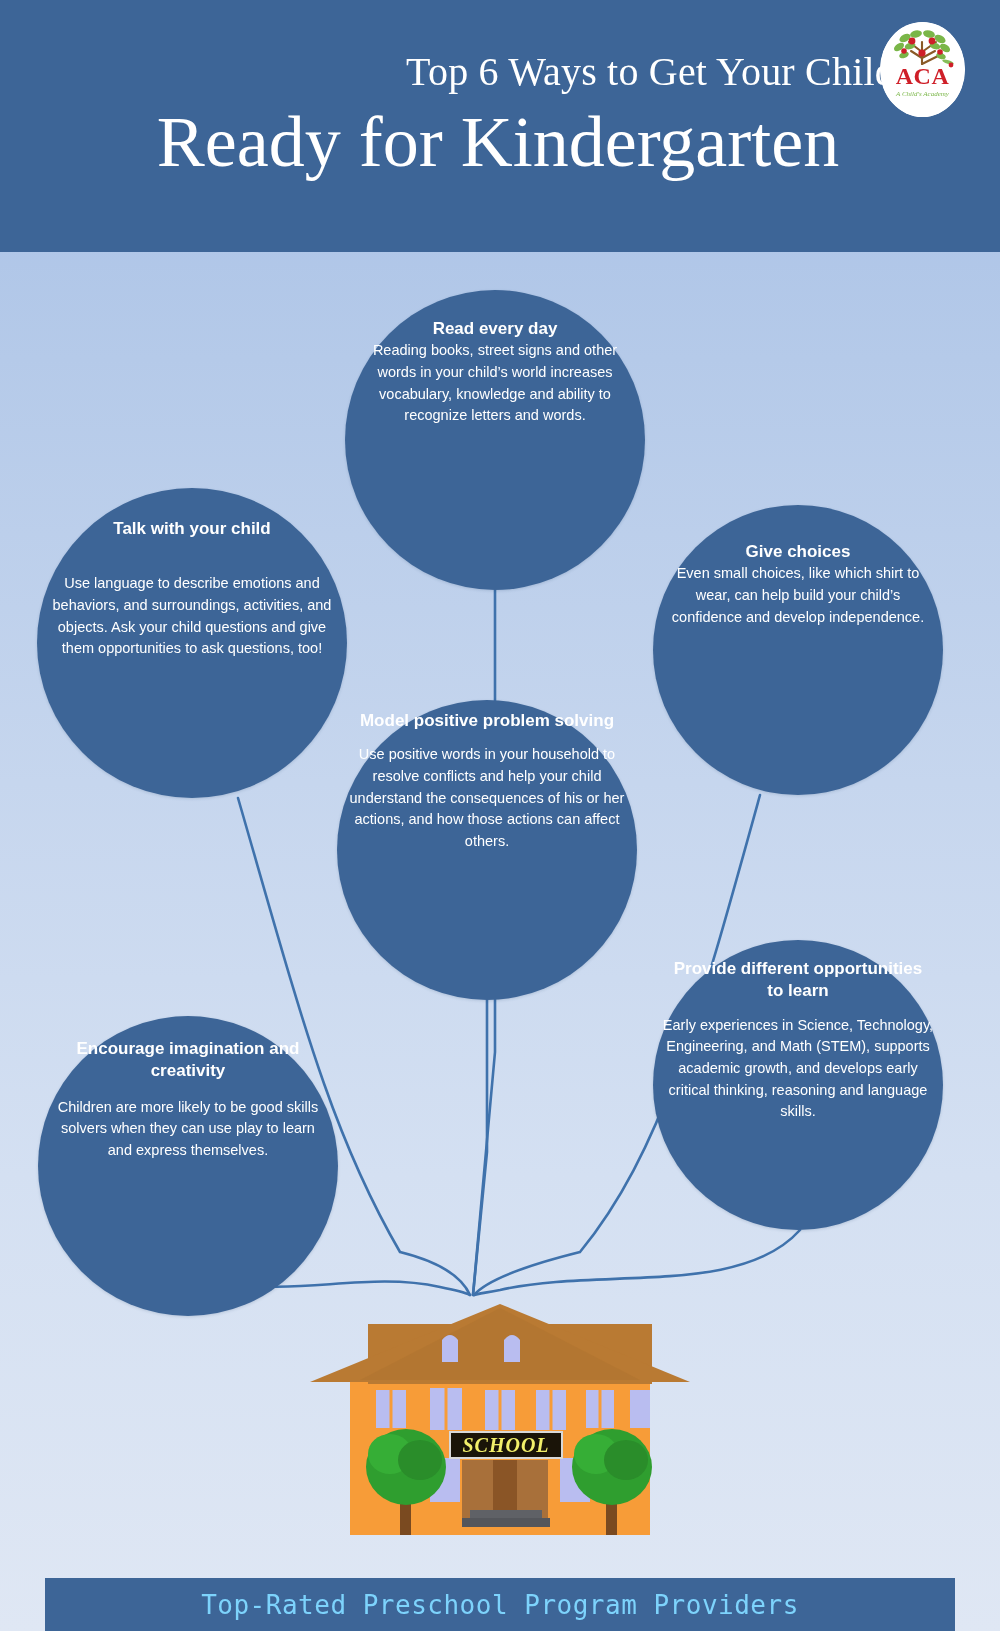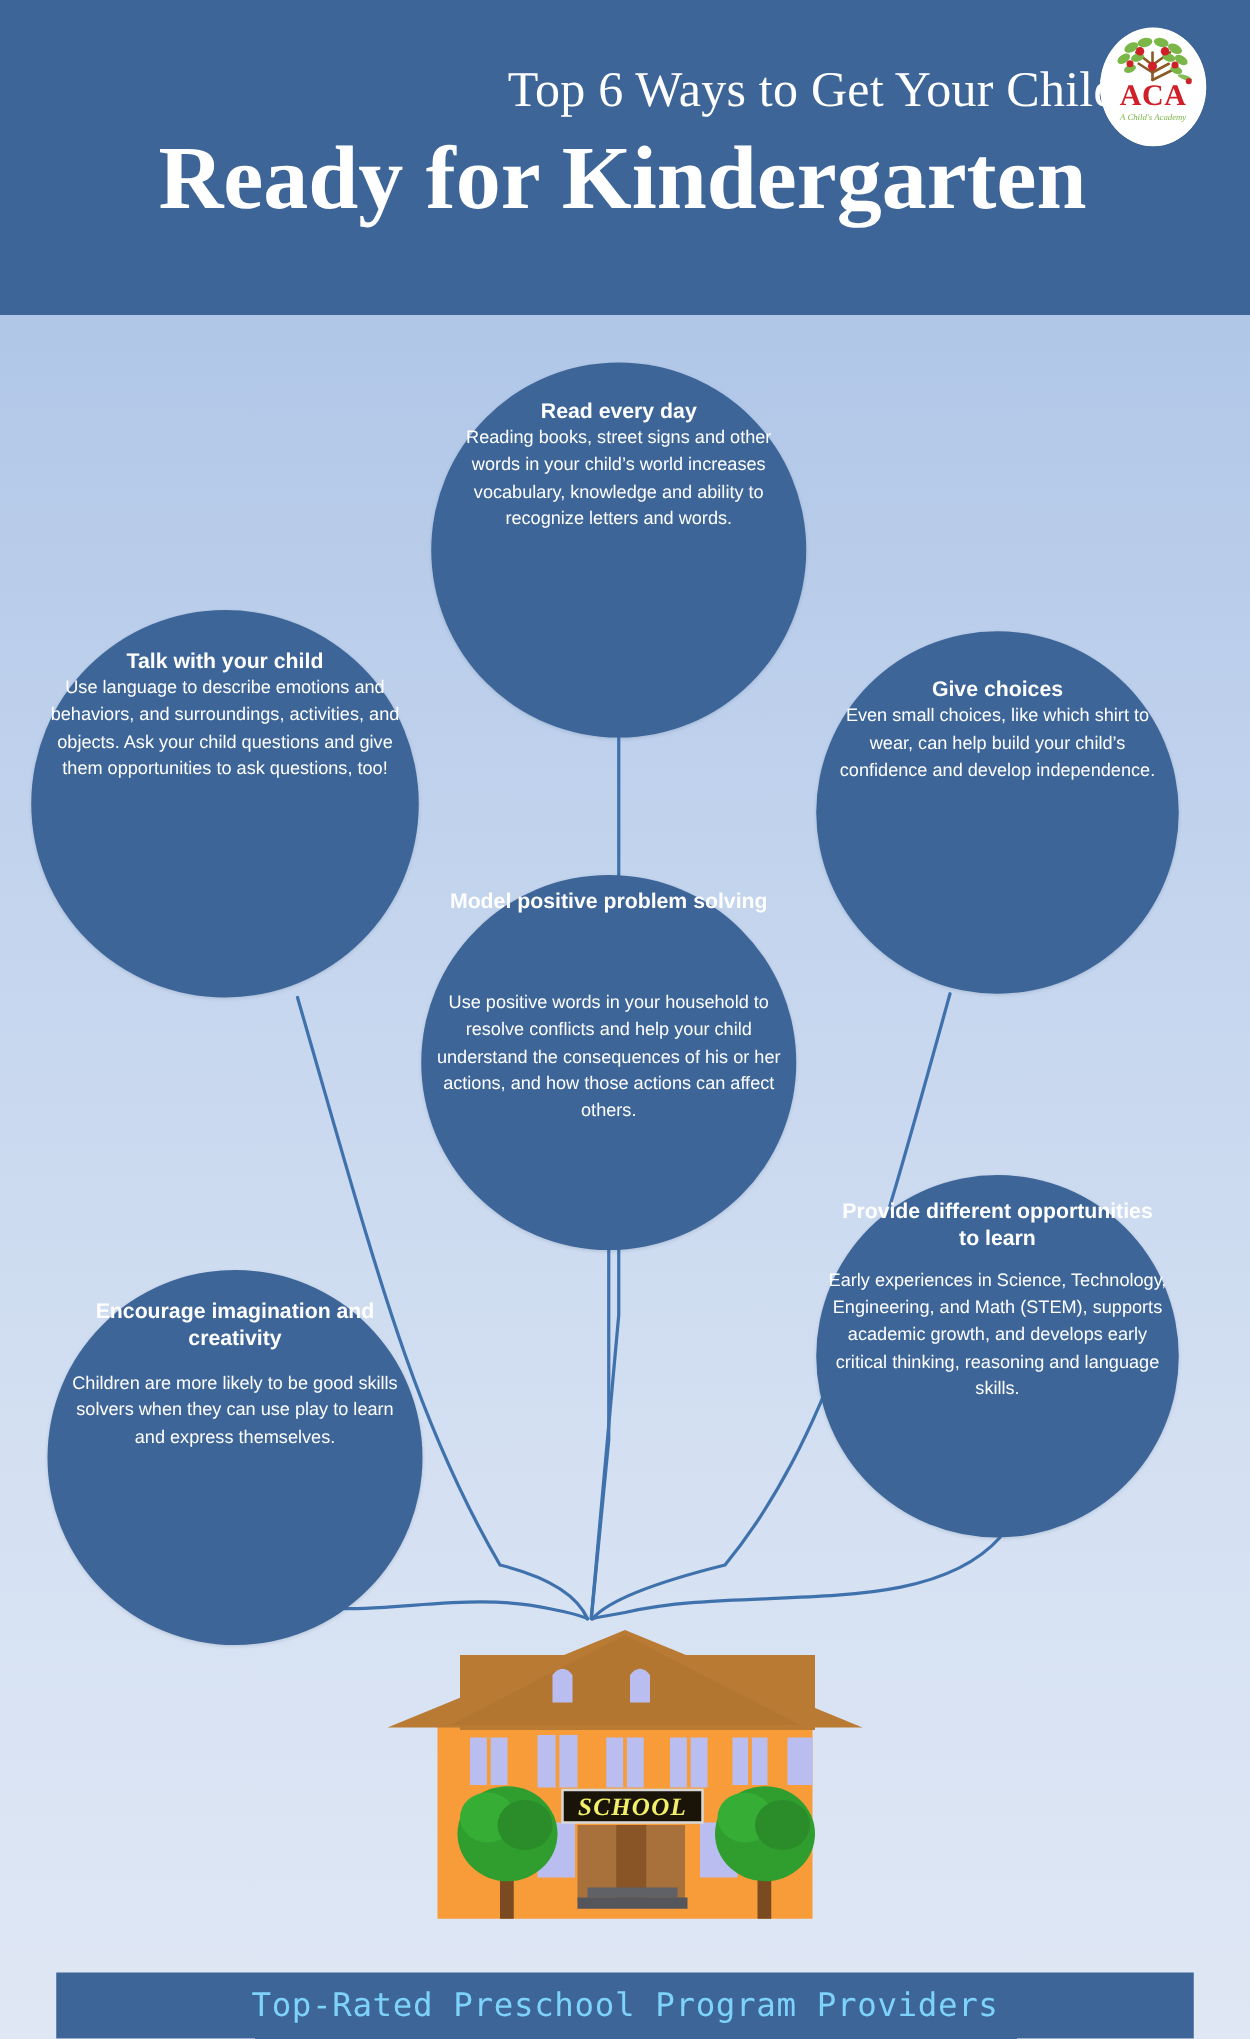--- a/index.html
+++ b/index.html
@@ -28,21 +28,21 @@
     position:absolute;left:0;top:48px;width:895px;
     text-align:right;
     font-family:"Liberation Serif", serif;
     font-size:40px;font-weight:400;color:#ffffff;
     letter-spacing:0.2px;
   }
   .title-big{
     position:absolute;left:0;top:105px;width:996px;
     text-align:center;
     font-family:"Liberation Serif", serif;
-    font-size:72px;font-weight:700;color:#ffffff;
+    font-size:72px;font-weight:400;color:#ffffff;
     line-height:1.05;
   }
 
   
   .logo{
     position:absolute;right:35px;top:22px;
     width:85px;height:95px;
     background:#ffffff;
     border-radius:50%/50%;
     z-index:6;
@@ -74,23 +74,23 @@
     font-size:17px;font-weight:bold;text-align:center;line-height:1.32;
     width:86%;
   }
   .bubble .bbody{
     font-size:15px;font-weight:400;text-align:center;line-height:1.49;
     width:94%;
   }
 
   
   #b-read   {left:345px; top:290px;  width:300px;height:300px; padding-top:28px;}
-  #b-talk   {left:25px;  top:488px;  width:310px;height:310px; padding-top:30px;}
+  #b-talk   {left:37px;  top:488px;  width:310px;height:310px; padding-top:30px;gap:33px;}
   #b-choices{left:653px; top:505px;  width:290px;height:290px; padding-top:36px;}
-  #b-model  {left:337px; top:700px;  width:300px;height:300px; padding-top:10px;gap:48px;}
+  #b-model  {left:337px; top:700px;  width:300px;height:300px; padding-top:10px;}
   #b-imagine{left:38px;  top:1016px;  width:300px;height:300px; padding-top:22px;}
   #b-provide{left:653px; top:940px;  width:290px;height:290px; padding-top:18px;}
 
   #b-read   .bbody{font-size:14.5px;}
   #b-choices .bbody{font-size:14.5px;}
   #b-provide .bbody{font-size:14.5px; margin-top:12px;}
   #b-model  .bbody{font-size:14.5px; margin-top:12px;}
   #b-imagine .bbody{font-size:14.5px; margin-top:14px;}
   #b-talk   .bbody{font-size:14.5px;}
 

